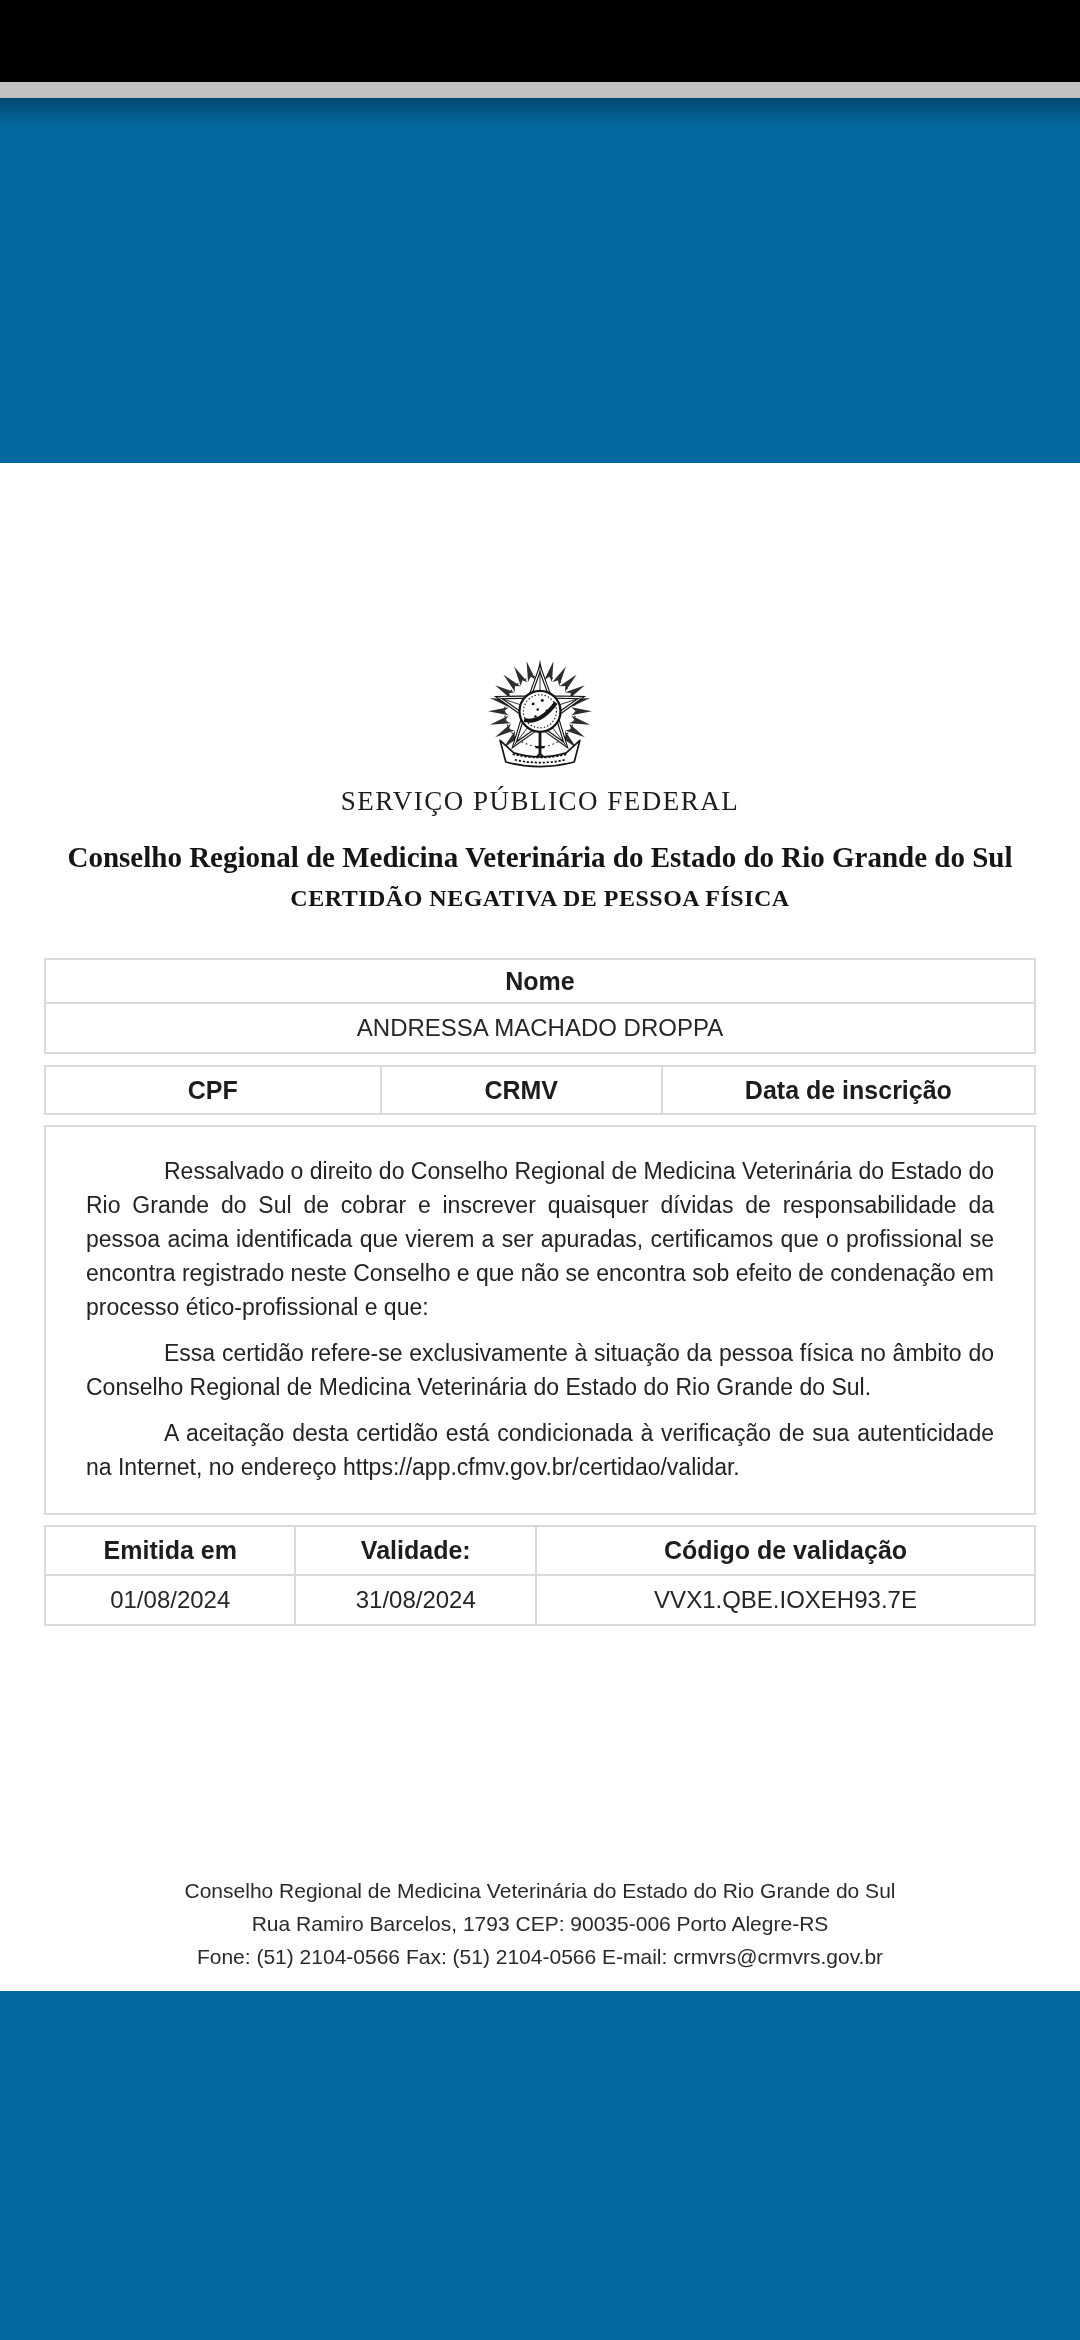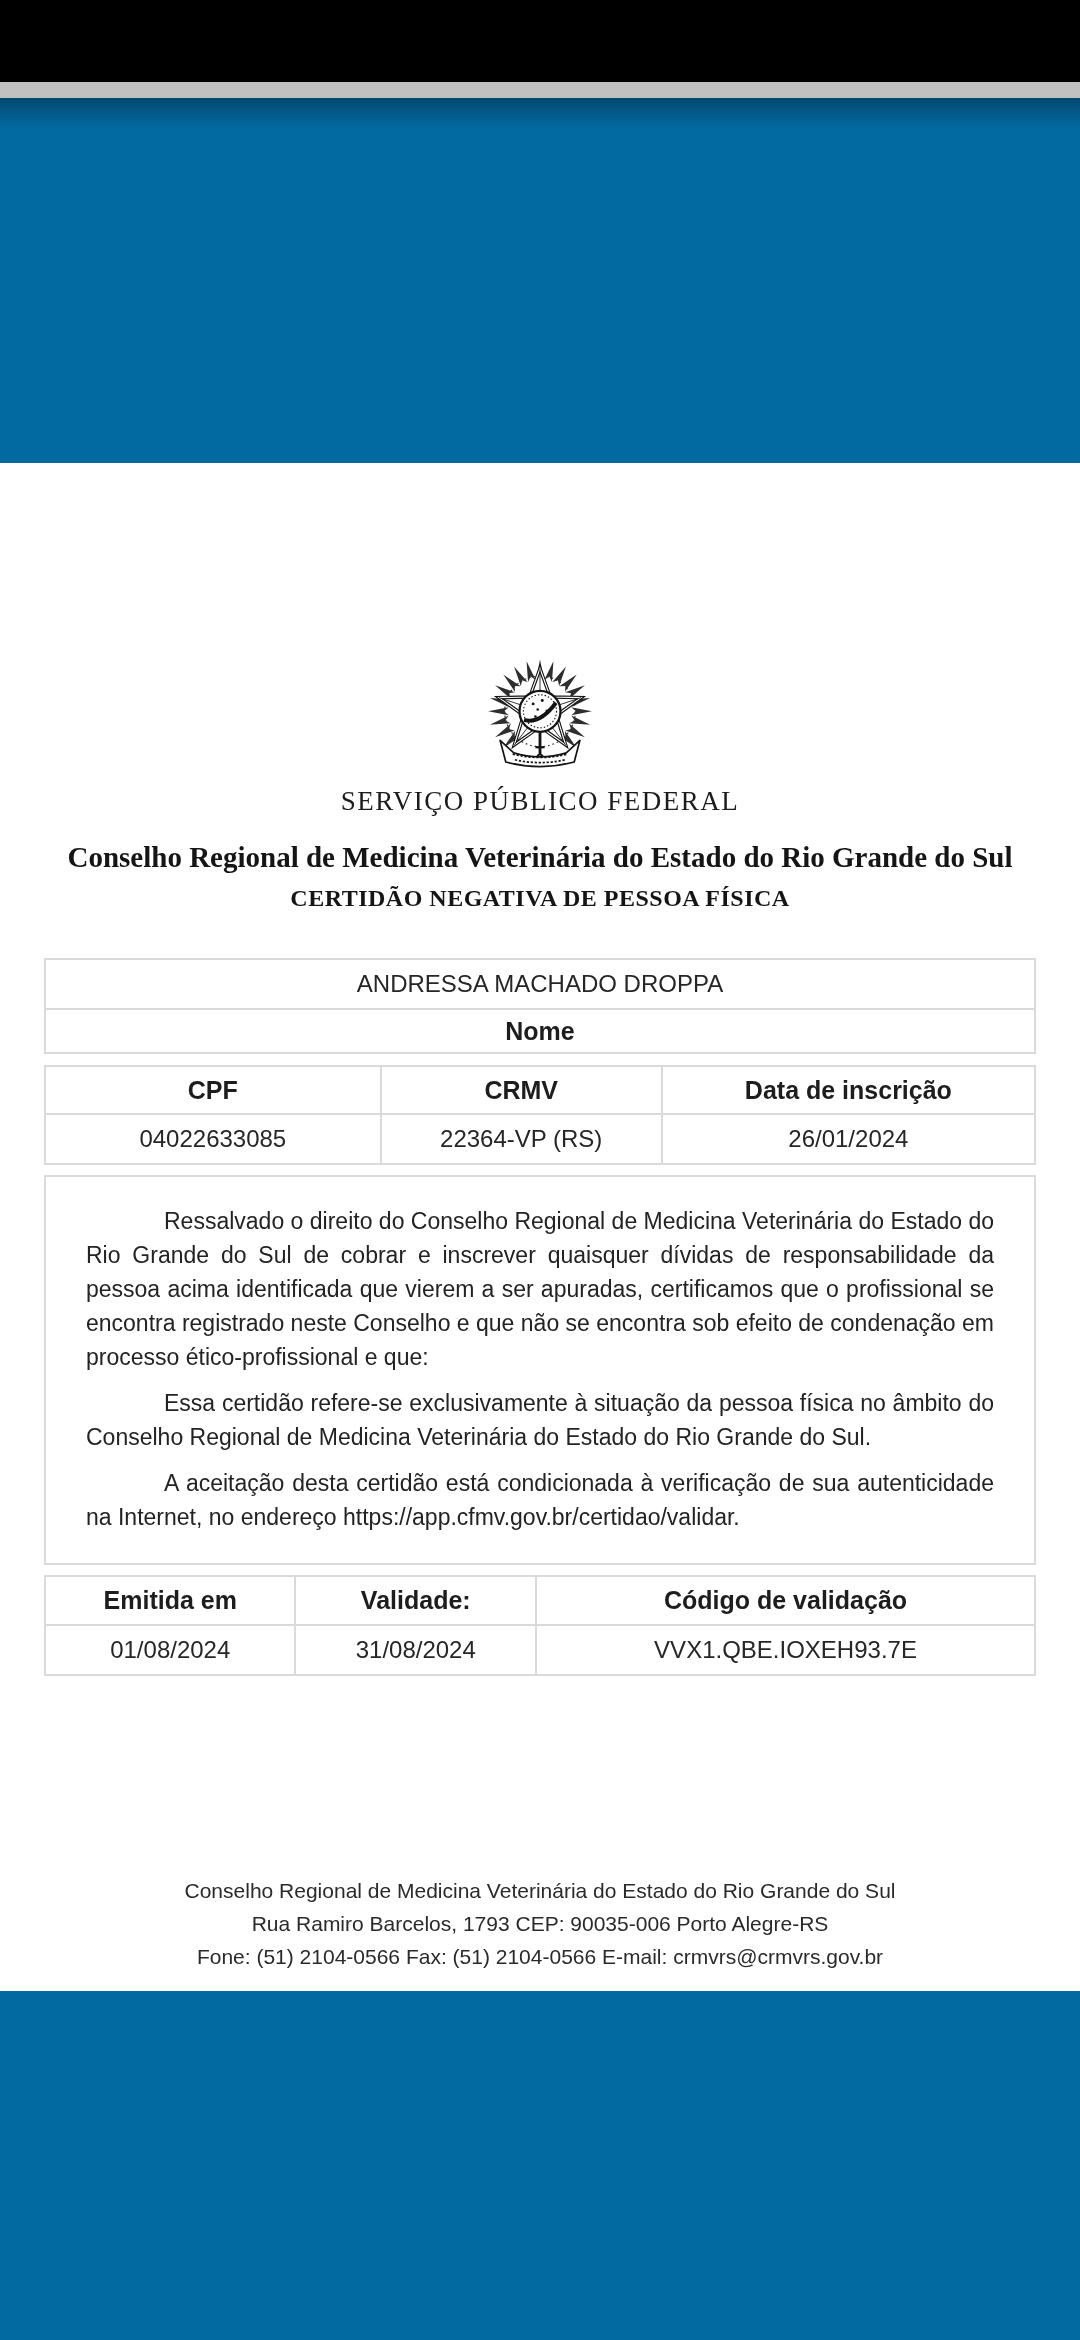--- a/index.html
+++ b/index.html
@@ -166,39 +166,34 @@
 
       <div class="doc-title">Conselho Regional de Medicina Veterinária do Estado do Rio Grande do Sul</div>
 
       <div class="doc-subtitle">CERTIDÃO NEGATIVA DE PESSOA FÍSICA</div>
 
       <div class="content">
 
         <table class="name-table">
           <tbody>
             <tr>
+                <th>Nome</th>
+              </tr>
+            <tr>
                 <td>ANDRESSA MACHADO DROPPA</td>
-              </tr>
-            <tr>
-                <th>Nome</th>
               </tr>
           </tbody>
         </table>
 
         <table class="info-table">
           <tbody>
             <tr>
               <th class="col-cpf">CPF</th>
               <th class="col-crmv">CRMV</th>
               <th class="col-data">Data de inscrição</th>
-            </tr>
-            <tr>
-              <td>04022633085</td>
-              <td>22364-VP (RS)</td>
-              <td>26/01/2024</td>
             </tr>
           </tbody>
         </table>
 
         <div class="text-box">
           <p>Ressalvado o  direito do  Conselho Regional de Medicina Veterinária do Estado do Rio Grande do Sul de cobrar e inscrever quaisquer dívidas de responsabilidade da pessoa acima identificada que vierem a ser apuradas, certificamos que o profissional se encontra registrado neste Conselho e que não se encontra sob efeito de condenação em processo ético-profissional e que:</p>
           <p>Essa certidão refere-se exclusivamente à situação da pessoa física no âmbito do Conselho Regional de Medicina Veterinária do Estado do Rio Grande do Sul.</p>
           <p>A aceitação desta certidão está condicionada à verificação de sua autenticidade na Internet, no endereço https://app.cfmv.gov.br/certidao/validar.</p>
         </div>
 

